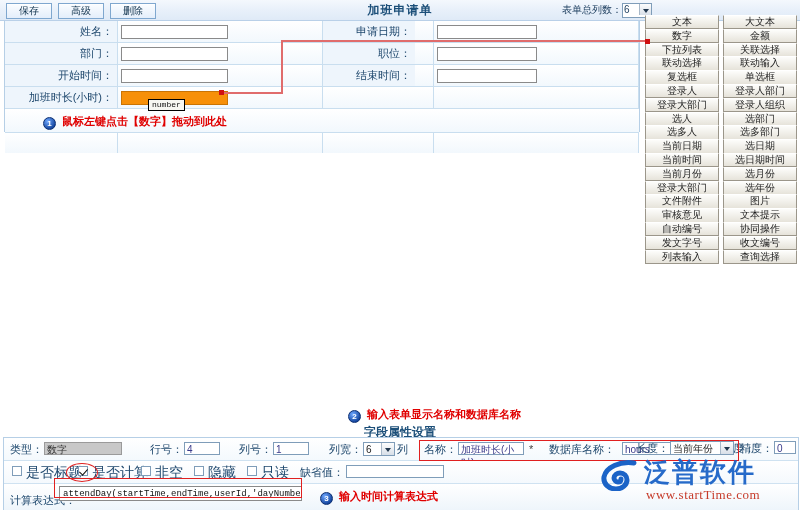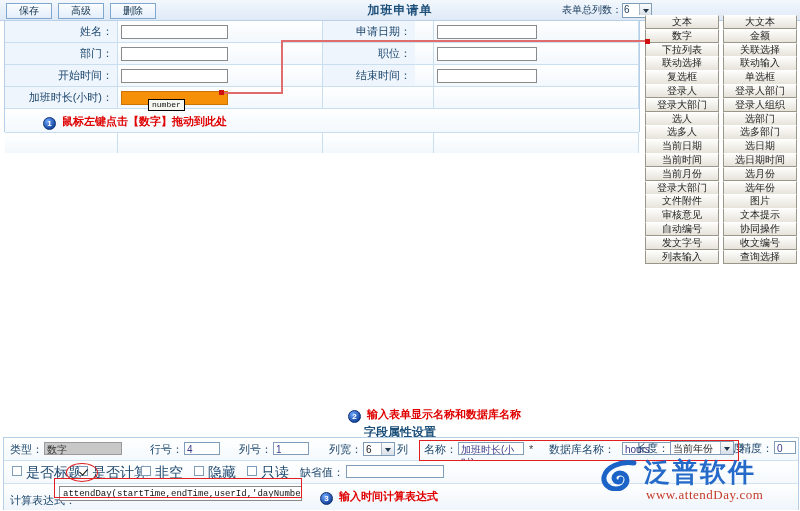--- a/index.html
+++ b/index.html
@@ -392,16 +392,16 @@
 
   <div class="hibox" style="left:419px;top:440px;width:318px;height:19px;"></div>
   <div class="hibox" style="left:54px;top:478px;width:246px;height:18px;"></div>
   <div class="hicircle" style="left:66px;top:463px;width:30px;height:17px;"></div>
 
   <div class="wm">
     <svg class="wlogo" viewBox="0 0 40 32">
       <path d="M34 4 C20 2, 6 8, 4 18 C3 25, 9 30, 16 30 C22 30, 27 26, 27 21 C27 17, 24 14, 20 14 C17 14, 14 16, 14 19 C14 21, 16 23, 18 23 C20 23, 21 22, 21 20" fill="none" stroke="#1b63c7" stroke-width="5" stroke-linecap="round"></path>
     </svg>
     <div class="wtxt">泛普软件</div>
-    <div class="wsub">www.attendDay.com</div>
+    <div class="wsub">www.startTime.com</div>
   </div>
 
 </div>
 
 </body></html>

